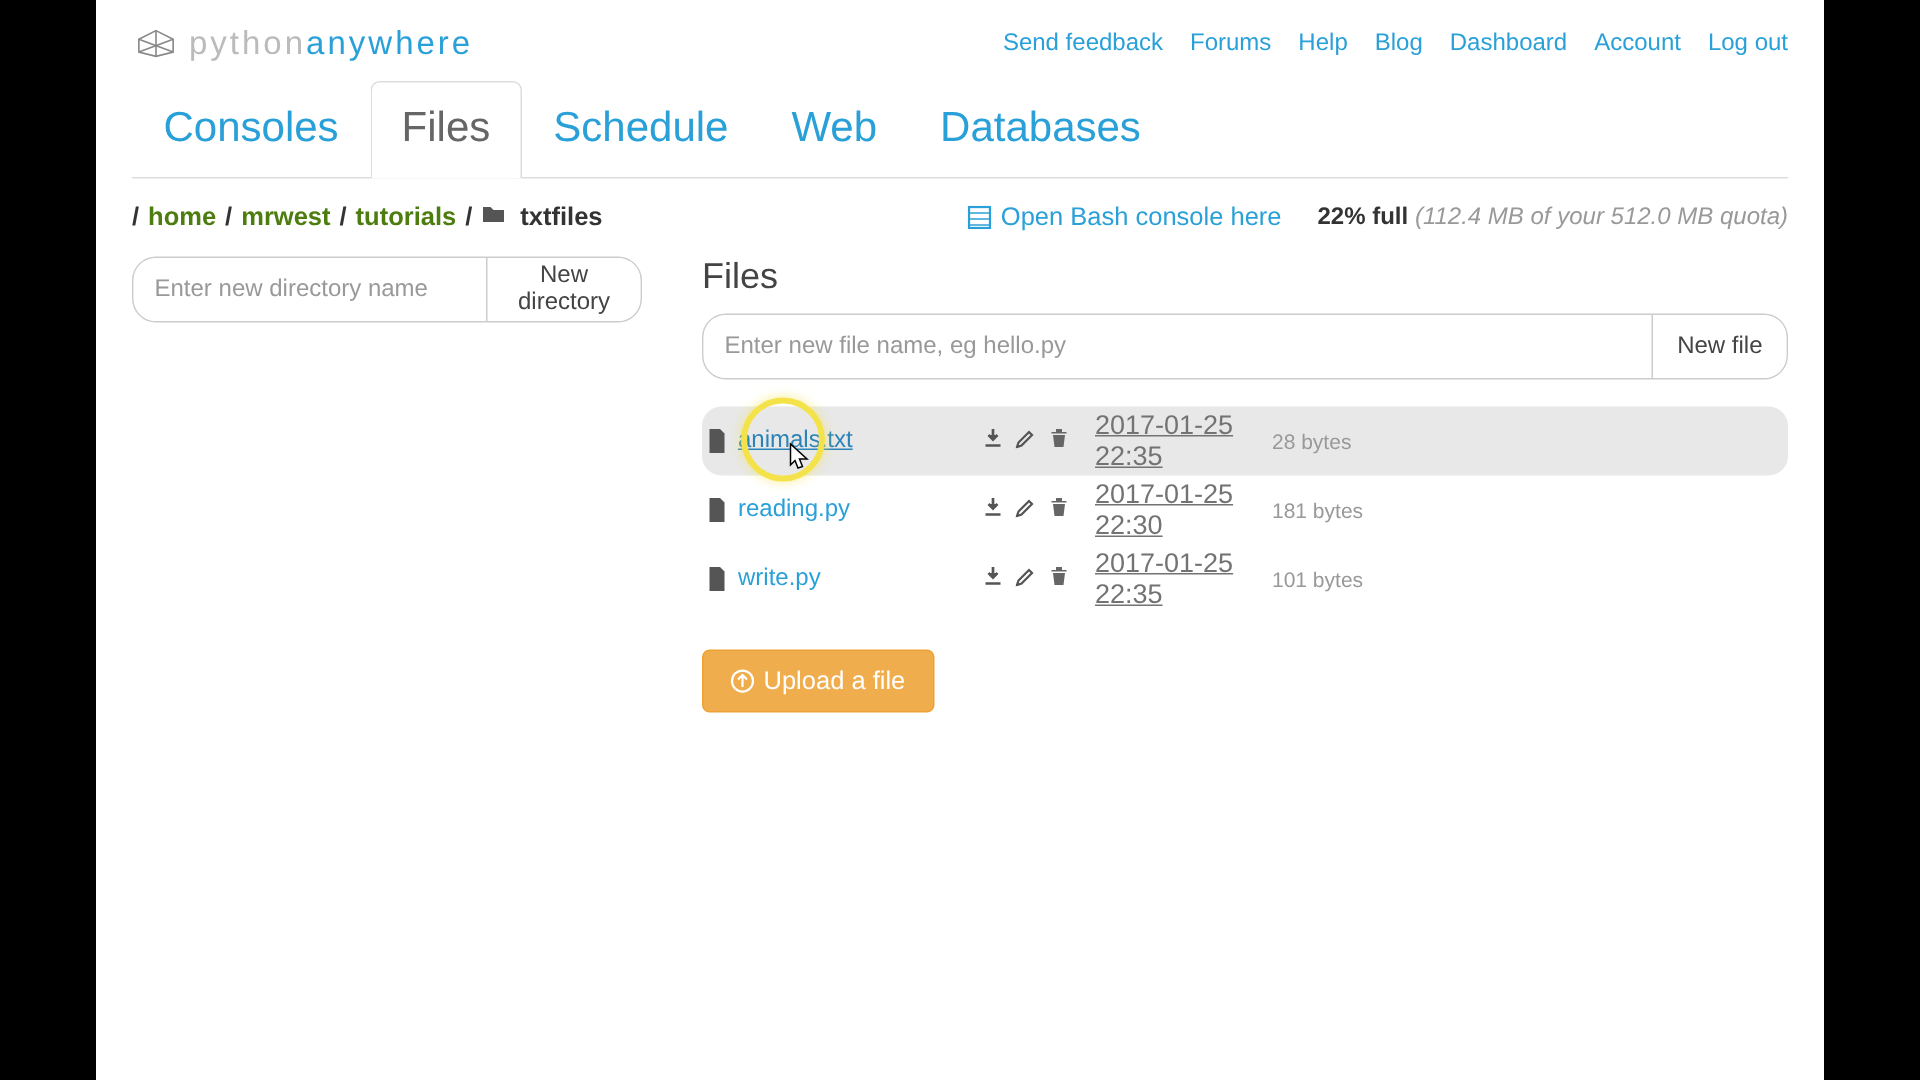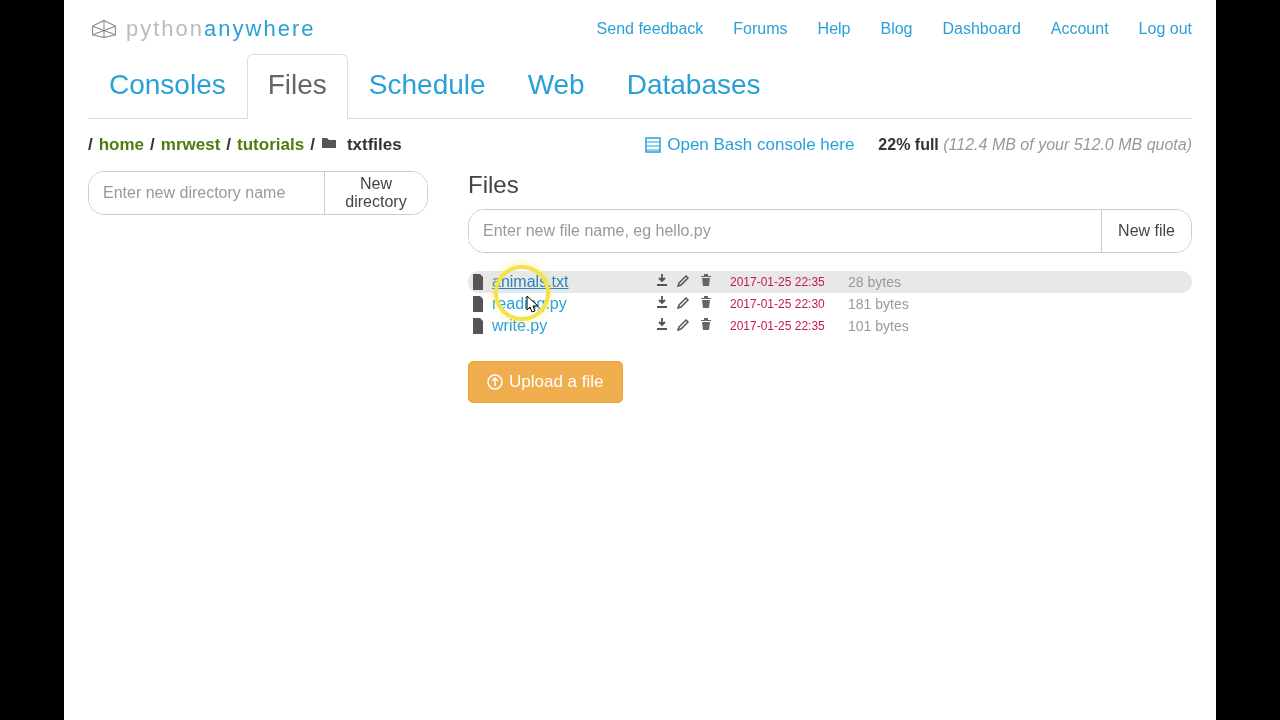--- a/index.html
+++ b/index.html
@@ -35,21 +35,21 @@
     .logo-text {
       font-size: 22px;
       font-weight: 300;
       letter-spacing: 2px;
       color: #555;
     }
     .logo-text .logo-python { color: #bbb; }
     .logo-text .logo-anywhere { color: #2aa0d8; }
     .top-nav {
       display: flex;
-      gap: 30px;
+      gap: 18px;
     }
     .top-nav a {
       color: #2aa0d8;
       text-decoration: none;
       font-size: 16px;
     }
     .tabs {
       display: flex;
       border-bottom: 1px solid #ddd;
       gap: 0;
@@ -167,24 +167,25 @@
       gap: 6px;
       margin-left: 4px;
     }
     .file-actions span {
       color: #666;
       cursor: pointer;
       width: 16px;
       text-align: center;
     }
     .file-date {
-      color: #be185d;
-      font-size: 12px;
+      color: #737373;
+      font-size: 18px;
       margin-left: 8px;
       width: 110px;
+      text-decoration: underline;
     }
     .file-size {
       color: #999;
       font-size: 14px;
       width: 70px;
     }
     .upload-btn {
       margin-top: 24px;
       background: #f0ad4e;
       border: 1px solid #eea236;

